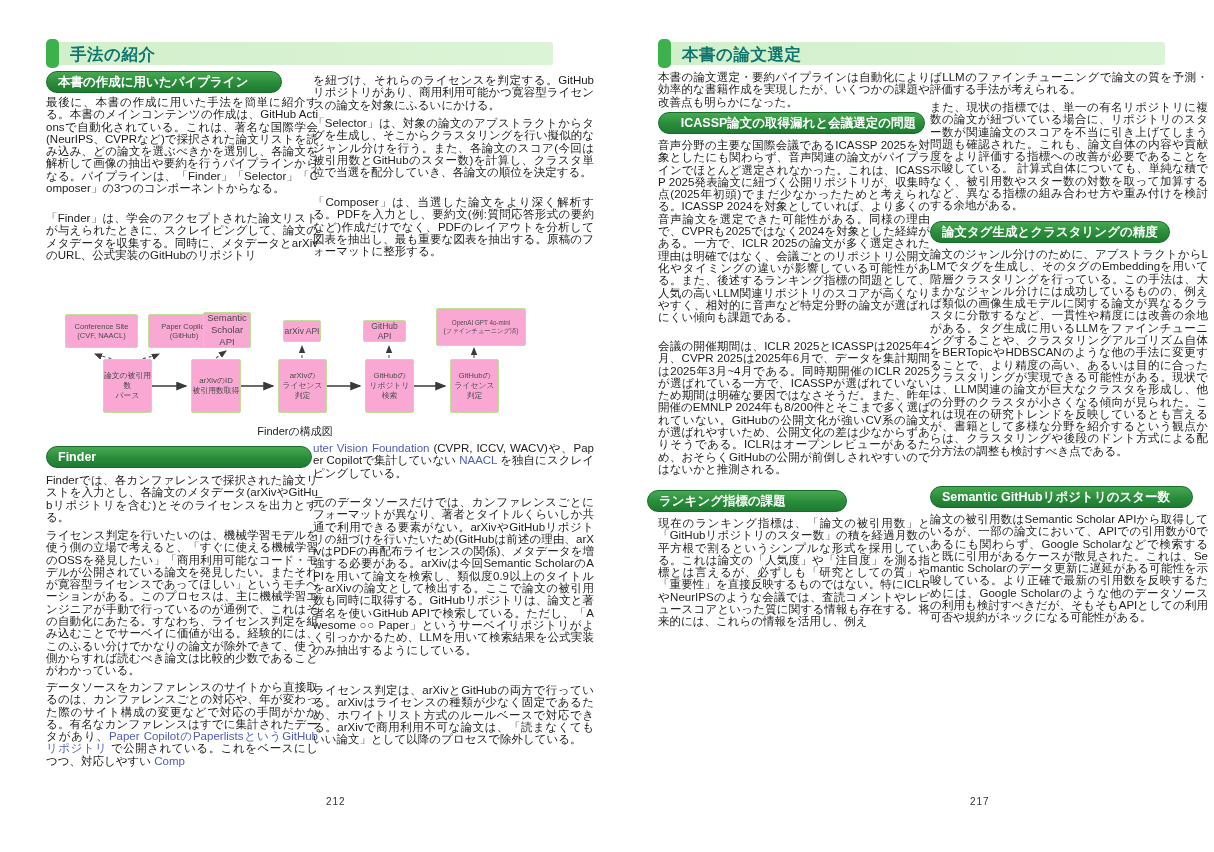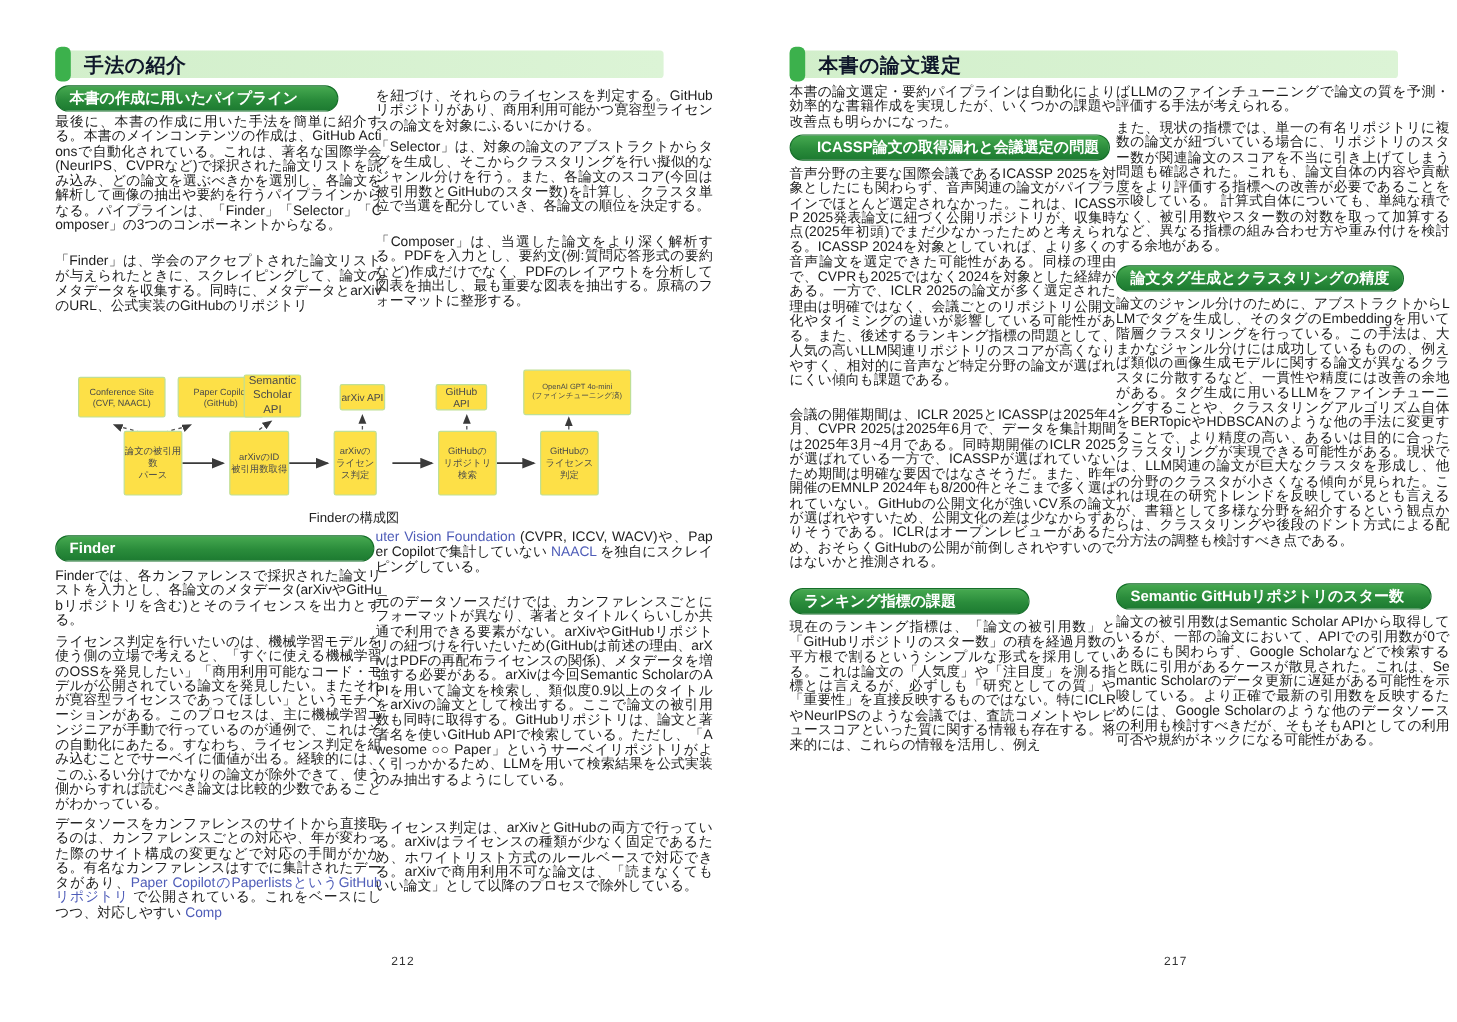--- a/index.html
+++ b/index.html
@@ -7,41 +7,41 @@
     width:1214px;height:852px;position:relative;background:#ffffff;
     font-family:"Liberation Sans","DejaVu Sans",sans-serif;
     -webkit-font-smoothing:antialiased;
   }
   .page{position:absolute;top:0;width:607px;height:852px;background:#fff;}
   #page-left{left:0;}
   #page-right{left:607px;}
 
   .hdr-bar{position:absolute;height:23px;width:507px;background:linear-gradient(90deg,#d2efcb,#dcf4d6);border-radius:3px;}
   .hdr-accent{position:absolute;width:13px;height:29px;background:#3cb14c;border-radius:5px;}
-  .hdr-title{position:absolute;font-size:16.5px;font-weight:bold;color:#0f172a;letter-spacing:0.5px;}
+  .hdr-title{position:absolute;font-size:16.5px;font-weight:bold;color:#0f766e;letter-spacing:0.5px;}
 
   .badge{
     position:absolute;box-sizing:border-box;height:22px;border-radius:12px;
     background:linear-gradient(180deg,#46a950 0%,#2a8c3b 55%,#1d7b31 100%);
     border:1px solid #156f29;color:#ffffff;font-size:12.5px;font-weight:bold;
     line-height:20px;padding:0 8px 0 11px;white-space:nowrap;overflow:hidden;
   }
 
   .para{
     position:absolute;font-size:11.5px;line-height:12.3px;color:#1c1c1c;
     text-align:justify;word-break:break-all;
   }
   .link{color:#4e5cb8;}
 
   .pnum{position:absolute;top:796px;font-size:10px;color:#333;letter-spacing:1px;}
 
   
   #diagram{position:absolute;left:60px;top:306px;width:470px;height:124px;}
   .dbox{
-    position:absolute;box-sizing:border-box;background:#fde047;border:1px solid #bfdf96;
+    position:absolute;box-sizing:border-box;background:#f9a8d4;border:1px solid #bfdf96;
     border-radius:2px;display:flex;flex-direction:column;align-items:center;justify-content:center;
     color:#4a4a4a;text-align:center;
   }
   .f8{font-size:7.5px;line-height:9.5px;}
   .f9{font-size:8.5px;line-height:10px;}
   .f10{font-size:9.5px;line-height:12px;}
   .f6{font-size:6.3px;line-height:8.5px;}
   .fb{font-size:7.8px;line-height:10px;}
   #diagram svg{position:absolute;left:0;top:0;pointer-events:none;}
   .fig-caption{position:absolute;left:60px;top:424px;width:470px;text-align:center;font-size:11px;color:#222;}
@@ -106,21 +106,21 @@
     </div>
 
     <div class="dbox fb" style="left:43px;top:53px;width:49px;height:54px;">
       <span>論文の被引用数</span>
       <span>パース</span>
     </div>
     <div class="dbox fb" style="left:131px;top:53px;width:50px;height:54px;">
       <span>arXivのID</span>
       <span>被引用数取得</span>
     </div>
-    <div class="dbox fb" style="left:218px;top:53px;width:36px;height:54px;">
+    <div class="dbox fb" style="left:218px;top:53px;width:49px;height:54px;">
       <span>arXivの</span>
       <span>ライセンス判定</span>
     </div>
     <div class="dbox fb" style="left:305px;top:53px;width:49px;height:54px;">
       <span>GitHubの</span>
       <span>リポジトリ検索</span>
     </div>
     <div class="dbox fb" style="left:390px;top:53px;width:49px;height:54px;">
       <span>GitHubの</span>
       <span>ライセンス判定</span>
@@ -145,21 +145,21 @@
   <div class="hdr-bar" style="left:51px;top:42px;"></div>
   <div class="hdr-accent" style="left:51px;top:39px;"></div>
   <div class="hdr-title" style="left:75px;top:44px;">本書の論文選定</div>
 
   <div class="para" style="left:51px;top:71px;width:272px;">本書の論文選定・要約パイプラインは自動化により効率的な書籍作成を実現したが、いくつかの課題や改善点も明らかになった。</div>
 
   <div class="badge" style="left:51px;top:112px;width:267px;text-align:right;">ICASSP論文の取得漏れと会議選定の問題</div>
   <div class="para" style="left:51px;top:139px;width:272px;">音声分野の主要な国際会議であるICASSP 2025を対象としたにも関わらず、音声関連の論文がパイプラインでほとんど選定されなかった。これは、ICASSP 2025発表論文に紐づく公開リポジトリが、収集時点(2025年初頭)でまだ少なかったためと考えられる。ICASSP 2024を対象としていれば、より多くの音声論文を選定できた可能性がある。同様の理由で、CVPRも2025ではなく2024を対象とした経緯がある。一方で、ICLR 2025の論文が多く選定された理由は明確ではなく、会議ごとのリポジトリ公開文化やタイミングの違いが影響している可能性がある。また、後述するランキング指標の問題として、人気の高いLLM関連リポジトリのスコアが高くなりやすく、相対的に音声など特定分野の論文が選ばれにくい傾向も課題である。</div>
   <div class="para" style="left:51px;top:340px;width:272px;">会議の開催期間は、ICLR 2025とICASSPは2025年4月、CVPR 2025は2025年6月で、データを集計期間は2025年3月~4月である。同時期開催のICLR 2025が選ばれている一方で、ICASSPが選ばれていないため期間は明確な要因ではなさそうだ。また、昨年開催のEMNLP 2024年も8/200件とそこまで多く選ばれていない。GitHubの公開文化が強いCV系の論文が選ばれやすいため、公開文化の差は少なからずありそうである。ICLRはオープンレビューがあるため、おそらくGitHubの公開が前倒しされやすいのではないかと推測される。</div>
 
-  <div class="badge" style="left:51px;top:490px;width:200px;">ランキング指標の課題</div>
+  <div class="badge" style="left:40px;top:490px;width:200px;">ランキング指標の課題</div>
   <div class="para" style="left:51px;top:517px;width:272px;">現在のランキング指標は、「論文の被引用数」と「GitHubリポジトリのスター数」の積を経過月数の平方根で割るというシンプルな形式を採用している。これは論文の「人気度」や「注目度」を測る指標とは言えるが、必ずしも「研究としての質」や「重要性」を直接反映するものではない。特にICLRやNeurIPSのような会議では、査読コメントやレビュースコアといった質に関する情報も存在する。将来的には、これらの情報を活用し、例え</div>
 
   <div class="para" style="left:323px;top:71px;width:278px;">ばLLMのファインチューニングで論文の質を予測・評価する手法が考えられる。</div>
   <div class="para" style="left:323px;top:101px;width:278px;">また、現状の指標では、単一の有名リポジトリに複数の論文が紐づいている場合に、リポジトリのスター数が関連論文のスコアを不当に引き上げてしまう問題も確認された。これも、論文自体の内容や貢献度をより評価する指標への改善が必要であることを示唆している。 計算式自体についても、単純な積でなく、被引用数やスター数の対数を取って加算するなど、異なる指標の組み合わせ方や重み付けを検討する余地がある。</div>
 
   <div class="badge" style="left:323px;top:221px;width:240px;">論文タグ生成とクラスタリングの精度</div>
   <div class="para" style="left:323px;top:248px;width:278px;">論文のジャンル分けのために、アブストラクトからLLMでタグを生成し、そのタグのEmbeddingを用いて階層クラスタリングを行っている。この手法は、大まかなジャンル分けには成功しているものの、例えば類似の画像生成モデルに関する論文が異なるクラスタに分散するなど、一貫性や精度には改善の余地がある。タグ生成に用いるLLMをファインチューニングすることや、クラスタリングアルゴリズム自体をBERTopicやHDBSCANのような他の手法に変更することで、より精度の高い、あるいは目的に合ったクラスタリングが実現できる可能性がある。現状では、LLM関連の論文が巨大なクラスタを形成し、他の分野のクラスタが小さくなる傾向が見られた。これは現在の研究トレンドを反映しているとも言えるが、書籍として多様な分野を紹介するという観点からは、クラスタリングや後段のドント方式による配分方法の調整も検討すべき点である。</div>
 
   <div class="badge" style="left:323px;top:486px;width:263px;">Semantic GitHubリポジトリのスター数</div>
   <div class="para" style="left:323px;top:513px;width:278px;">論文の被引用数はSemantic Scholar APIから取得しているが、一部の論文において、APIでの引用数が0であるにも関わらず、Google Scholarなどで検索すると既に引用があるケースが散見された。これは、Semantic Scholarのデータ更新に遅延がある可能性を示唆している。より正確で最新の引用数を反映するためには、Google Scholarのような他のデータソースの利用も検討すべきだが、そもそもAPIとしての利用可否や規約がネックになる可能性がある。</div>

